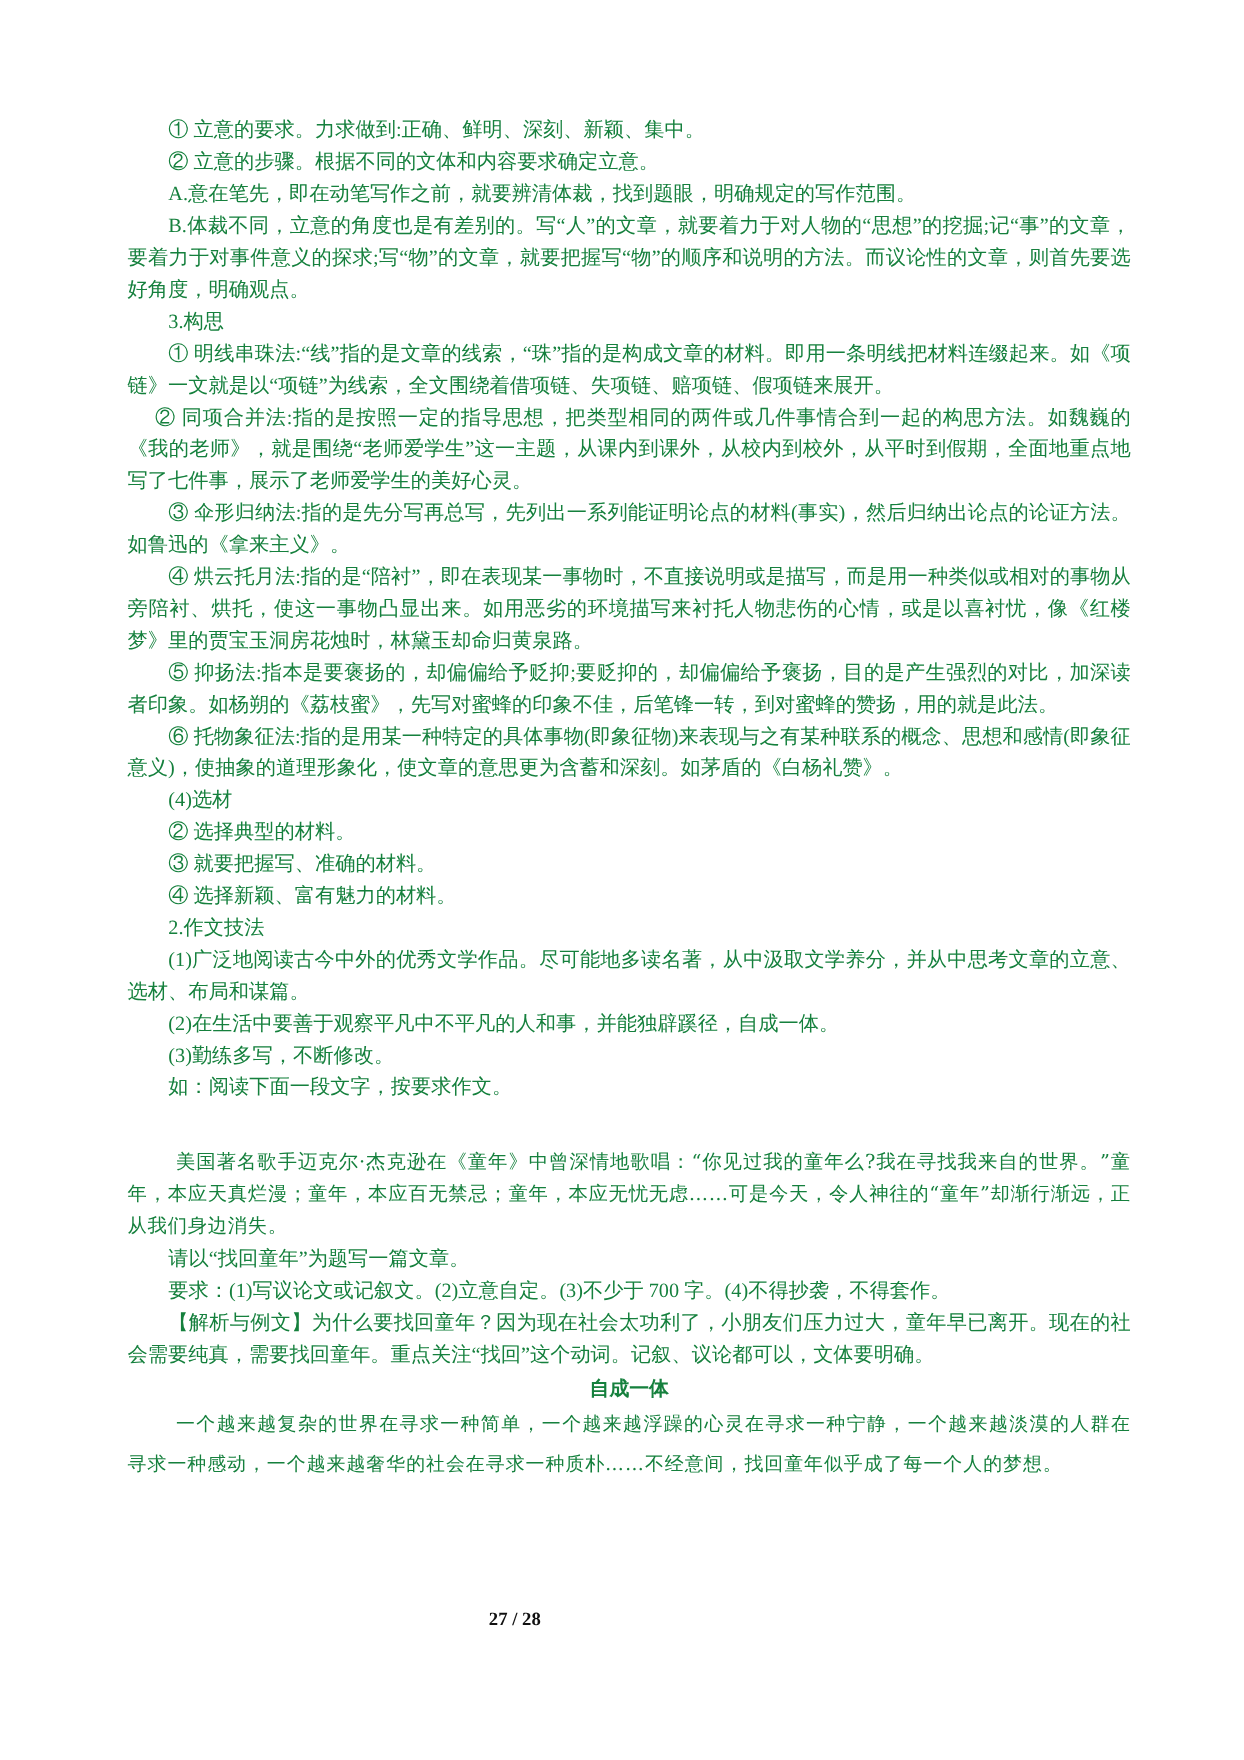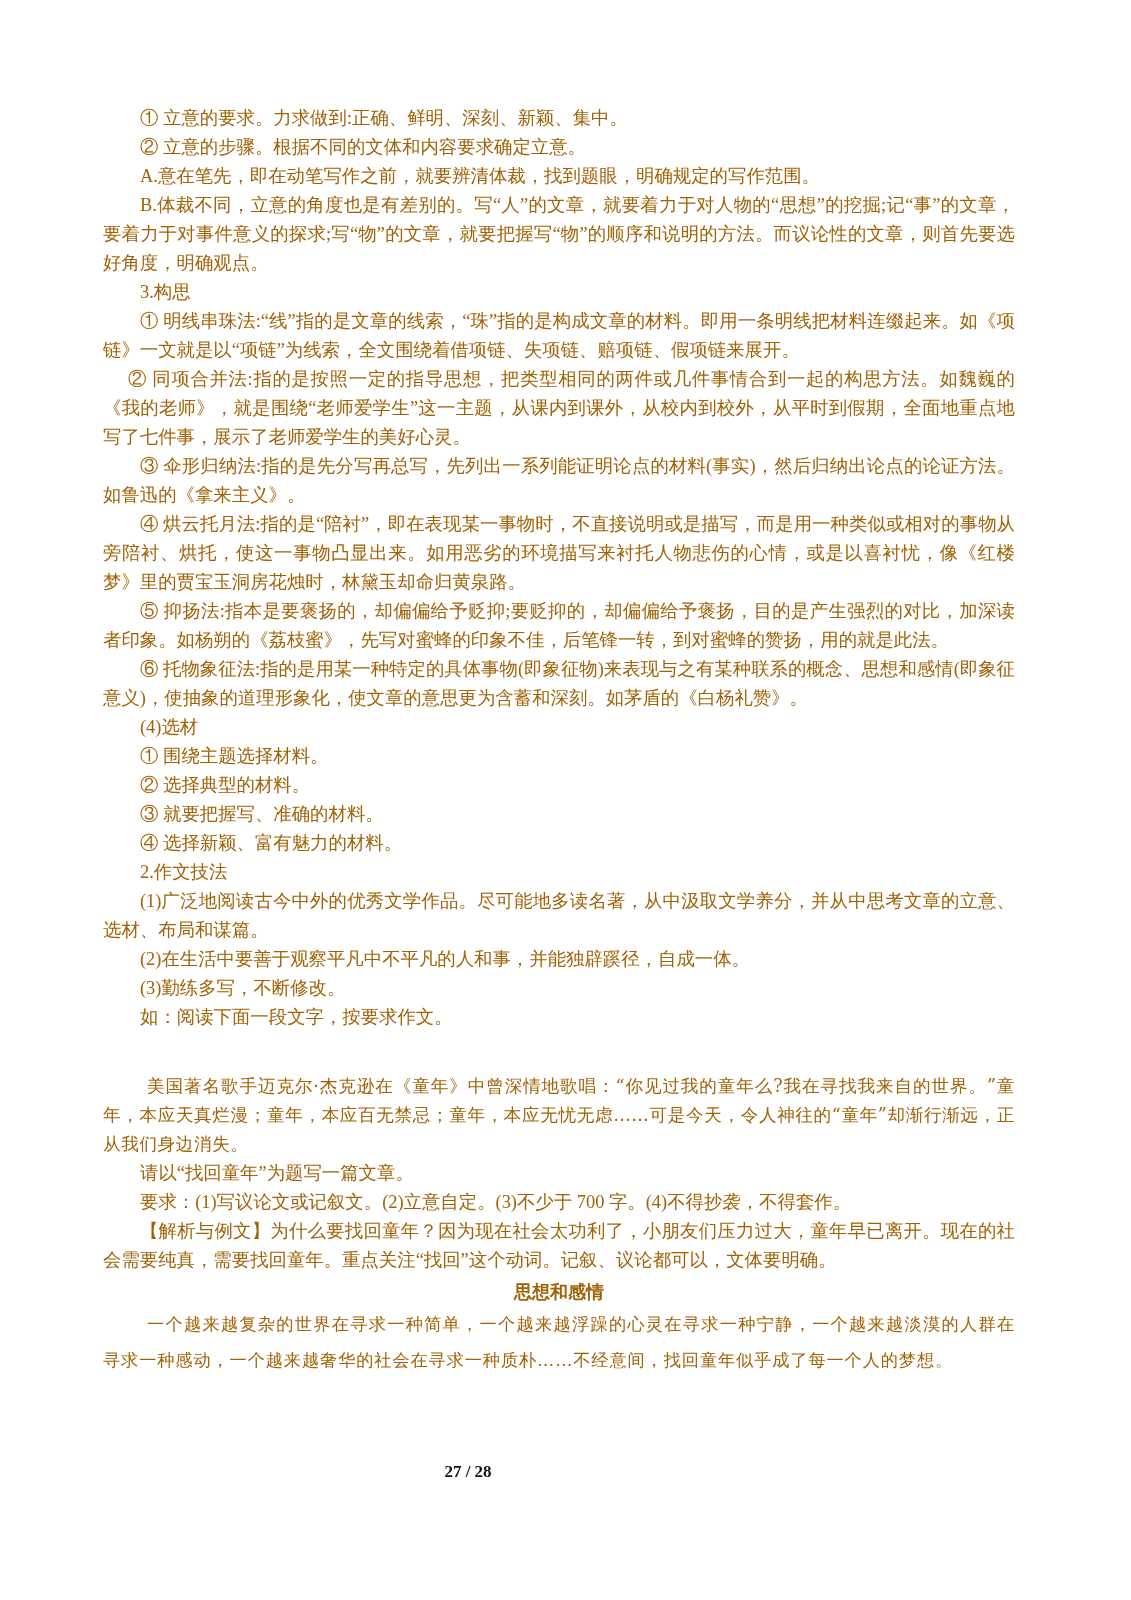--- a/index.html
+++ b/index.html
@@ -1,20 +1,20 @@
 <!DOCTYPE html>
 <html><head>
 <meta charset="utf-8">
 <style>
   html, body { margin: 0; padding: 0; background: #ffffff; }
   body { width: 1131px; height: 1600px; position: relative; overflow: hidden; }
   .page {
-    position: absolute; left: 103px; top: 104px; width: 912px;
+    position: absolute; left: 116px; top: 104px; width: 912px;
     font-family: "Liberation Serif", "DejaVu Serif", serif;
-    color: #a16207; font-size: 18.4px; line-height: 29px;
+    color: #15803d; font-size: 18.4px; line-height: 29px;
     text-align: justify;
   }
   .p { margin: 0; text-indent: 37px; }
   .p.ind2 { text-indent: 25px; }
   .kai { font-family: "DejaVu Serif", "Liberation Serif", serif; font-size: 17.6px; letter-spacing: 0.6px; }
   .kai.p { text-indent: 44px; margin-top: 40px; }
   .title {
     margin: 2px 0 0 0; text-align: center; font-weight: bold;
     font-family: "DejaVu Sans", "Liberation Sans", sans-serif; font-size: 18px;
   }
@@ -34,30 +34,29 @@
   <p class="p">A.意在笔先，即在动笔写作之前，就要辨清体裁，找到题眼，明确规定的写作范围。</p>
   <p class="p">B.体裁不同，立意的角度也是有差别的。写“人”的文章，就要着力于对人物的“思想”的挖掘;记“事”的文章，要着力于对事件意义的探求;写“物”的文章，就要把握写“物”的顺序和说明的方法。而议论性的文章，则首先要选好角度，明确观点。</p>
   <p class="p">3.构思</p>
   <p class="p">① 明线串珠法:“线”指的是文章的线索，“珠”指的是构成文章的材料。即用一条明线把材料连缀起来。如《项链》一文就是以“项链”为线索，全文围绕着借项链、失项链、赔项链、假项链来展开。</p>
   <p class="p ind2">② 同项合并法:指的是按照一定的指导思想，把类型相同的两件或几件事情合到一起的构思方法。如魏巍的《我的老师》，就是围绕“老师爱学生”这一主题，从课内到课外，从校内到校外，从平时到假期，全面地重点地写了七件事，展示了老师爱学生的美好心灵。</p>
   <p class="p">③ 伞形归纳法:指的是先分写再总写，先列出一系列能证明论点的材料(事实)，然后归纳出论点的论证方法。如鲁迅的《拿来主义》。</p>
   <p class="p">④ 烘云托月法:指的是“陪衬”，即在表现某一事物时，不直接说明或是描写，而是用一种类似或相对的事物从旁陪衬、烘托，使这一事物凸显出来。如用恶劣的环境描写来衬托人物悲伤的心情，或是以喜衬忧，像《红楼梦》里的贾宝玉洞房花烛时，林黛玉却命归黄泉路。</p>
   <p class="p">⑤ 抑扬法:指本是要褒扬的，却偏偏给予贬抑;要贬抑的，却偏偏给予褒扬，目的是产生强烈的对比，加深读者印象。如杨朔的《荔枝蜜》，先写对蜜蜂的印象不佳，后笔锋一转，到对蜜蜂的赞扬，用的就是此法。</p>
   <p class="p">⑥ 托物象征法:指的是用某一种特定的具体事物(即象征物)来表现与之有某种联系的概念、思想和感情(即象征意义)，使抽象的道理形象化，使文章的意思更为含蓄和深刻。如茅盾的《白杨礼赞》。</p>
   <p class="p">(4)选材</p>
-  <p class="p">① 围绕主题选择材料。</p>
   <p class="p">② 选择典型的材料。</p>
   <p class="p">③ 就要把握写、准确的材料。</p>
   <p class="p">④ 选择新颖、富有魅力的材料。</p>
   <p class="p">2.作文技法</p>
   <p class="p">(1)广泛地阅读古今中外的优秀文学作品。尽可能地多读名著，从中汲取文学养分，并从中思考文章的立意、选材、布局和谋篇。</p>
   <p class="p">(2)在生活中要善于观察平凡中不平凡的人和事，并能独辟蹊径，自成一体。</p>
   <p class="p">(3)勤练多写，不断修改。</p>
   <p class="p">如：阅读下面一段文字，按要求作文。</p>
   <p class="p kai">美国著名歌手迈克尔·杰克逊在《童年》中曾深情地歌唱：“你见过我的童年么?我在寻找我来自的世界。”童年，本应天真烂漫；童年，本应百无禁忌；童年，本应无忧无虑……可是今天，令人神往的“童年”却渐行渐远，正从我们身边消失。</p>
   <p class="p">请以“找回童年”为题写一篇文章。</p>
   <p class="p">要求：(1)写议论文或记叙文。(2)立意自定。(3)不少于 700 字。(4)不得抄袭，不得套作。</p>
   <p class="p">【解析与例文】为什么要找回童年？因为现在社会太功利了，小朋友们压力过大，童年早已离开。现在的社会需要纯真，需要找回童年。重点关注“找回”这个动词。记叙、议论都可以，文体要明确。</p>
-  <p class="title">思想和感情</p>
+  <p class="title">自成一体</p>
   <p class="p essay">一个越来越复杂的世界在寻求一种简单，一个越来越浮躁的心灵在寻求一种宁静，一个越来越淡漠的人群在寻求一种感动，一个越来越奢华的社会在寻求一种质朴……不经意间，找回童年似乎成了每一个人的梦想。</p>
 </div>
 
 <div class="footer">27 / 28</div>
 
 </body></html>

